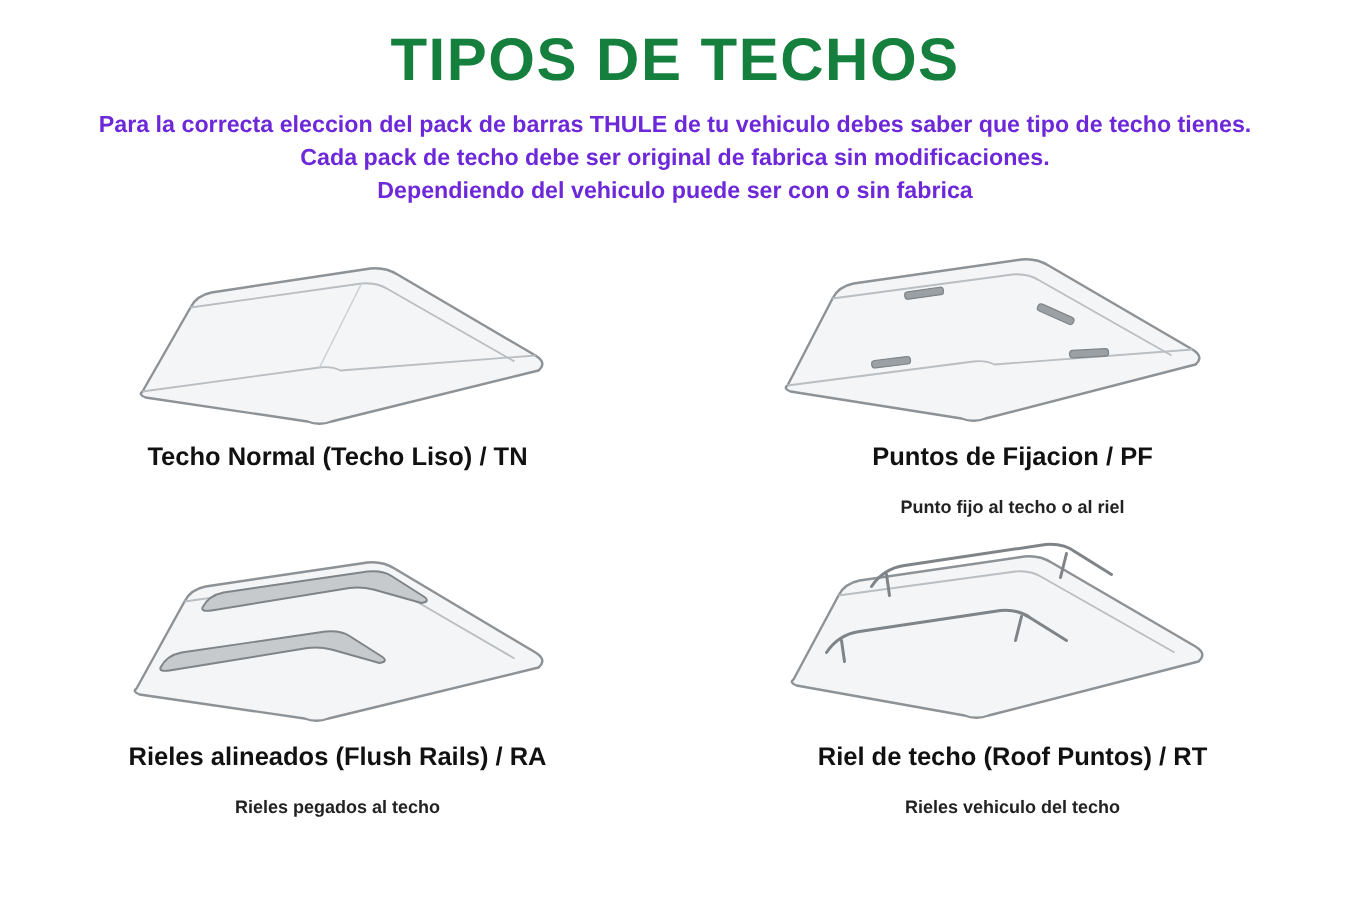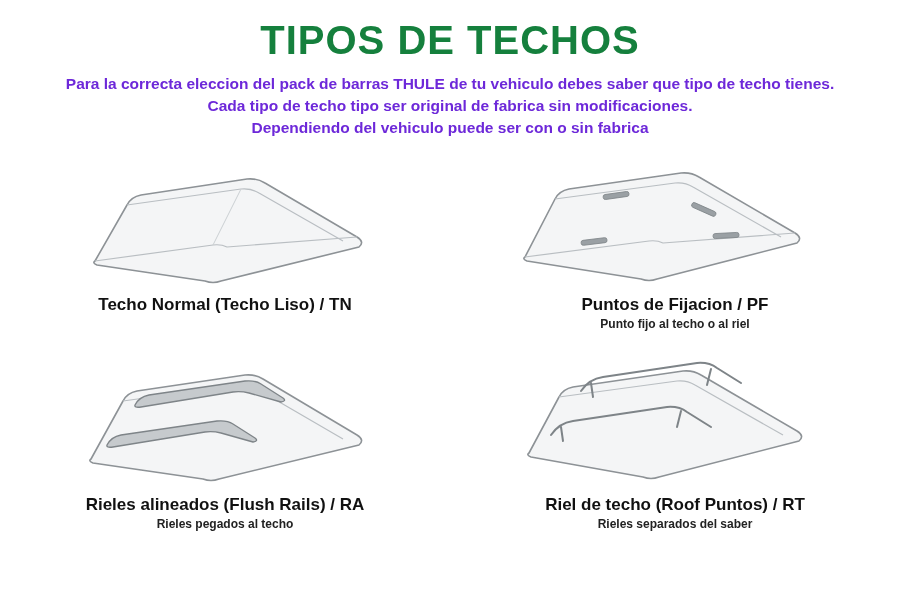--- a/index.html
+++ b/index.html
@@ -70,33 +70,33 @@
     font-size: 17px;
     font-weight: bold;
     color: #111111;
     margin-top: 2px;
   }
   .subcaption {
     text-align: center;
     font-size: 12px;
     font-weight: bold;
     color: #222222;
-    margin-top: 2px;
+    margin-top: 16px;
   }
 </style>
 </head>
 <body>
 
 <div class="page">
 
   <div class="title">TIPOS DE TECHOS</div>
 
   <div class="subtitle-block">
     <div>Para la correcta eleccion del pack de barras THULE de tu vehiculo debes saber que tipo de techo tienes.</div>
-    <div>Cada tipo de techo tipo ser original de fabrica sin modificaciones.</div>
+    <div>Cada pack de techo debe ser original de fabrica sin modificaciones.</div>
     <div>Dependiendo del vehiculo puede ser con o sin fabrica</div>
   </div>
 
   <div class="grid">
 
     <div class="cell">
       <div class="art">
         <svg viewBox="0 0 380 140" xmlns="http://www.w3.org/2000/svg">
           <g fill="none" stroke="#8d9296" stroke-width="1.6" stroke-linejoin="round">
             <path d="M60 108 L92 52 Q96 44 106 42 L212 26 Q222 25 230 30 L322 84 Q330 89 324 94 L186 128 Q178 131 170 128 L62 112 Q57 110 60 108 Z" fill="#f4f5f6"></path>
@@ -158,17 +158,17 @@
             <path d="M96 38 Q104 26 118 24 L212 10 Q224 9 232 15 L256 30" fill="none"></path>
             <path d="M66 82 Q74 70 88 68 L182 54 Q194 53 202 59 L226 74" fill="none"></path>
             <path d="M106 30 L108 44"></path>
             <path d="M226 16 L222 32"></path>
             <path d="M76 74 L78 88"></path>
             <path d="M196 58 L192 74"></path>
           </g>
         </svg>
       </div>
       <div class="caption">Riel de techo (Roof Puntos) / RT</div>
-      <div class="subcaption">Rieles separados del saber</div>
+      <div class="subcaption">Rieles vehiculo del techo</div>
     </div>
 
   </div>
 </div>
 
 </body></html>

